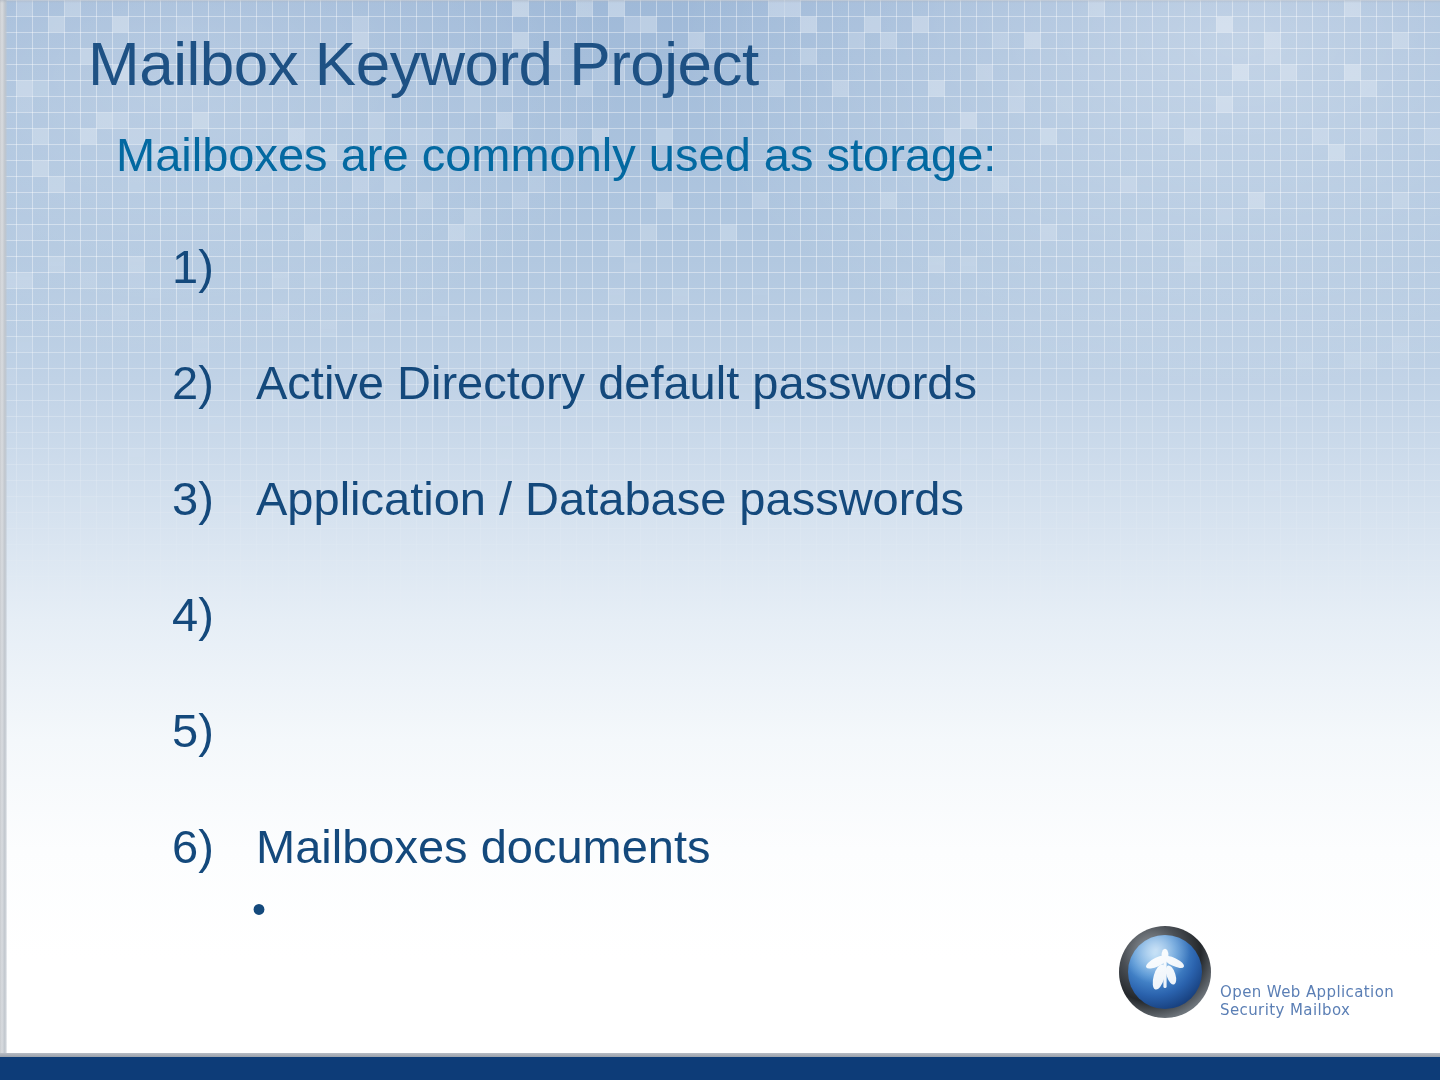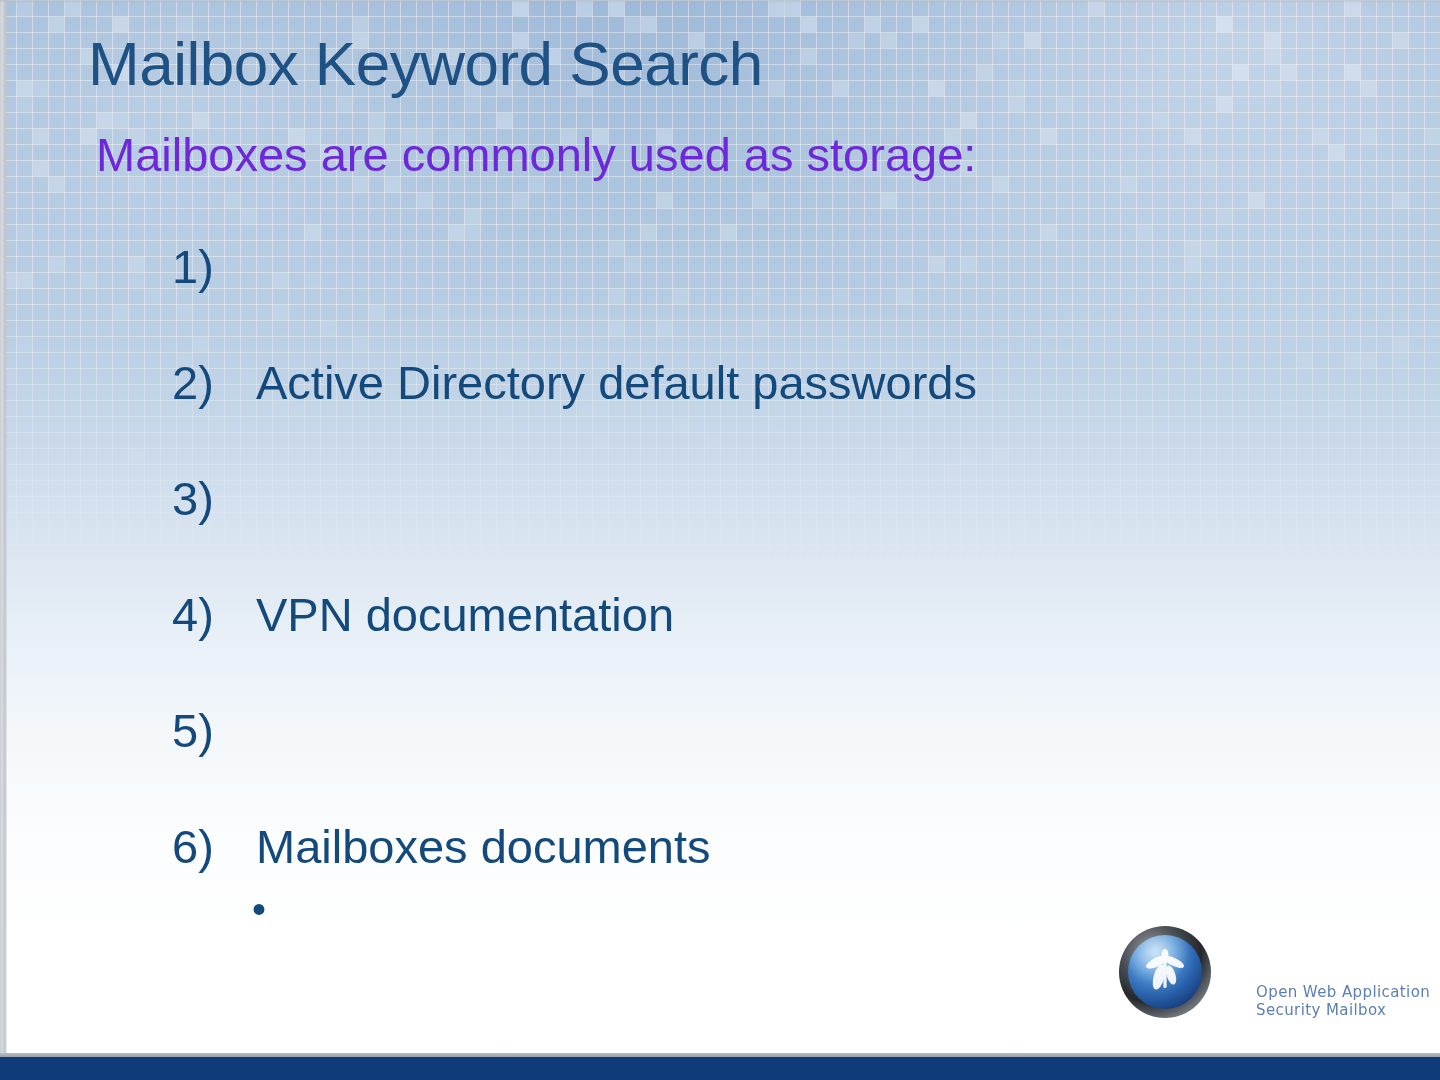--- a/index.html
+++ b/index.html
@@ -107,25 +107,25 @@
     left: 88px;
     top: 26px;
     font-size: 62px;
     line-height: 76px;
     color: #1e5184;
     letter-spacing: -0.5px;
     white-space: nowrap;
   }
   .subtitle {
     position: absolute;
-    left: 96px;
+    left: 116px;
     top: 124px;
     font-size: 47px;
     line-height: 62px;
-    color: #6d28d9;
+    color: #0369a1;
     white-space: nowrap;
   }
 
   .list {
     position: absolute;
     left: 172px;
     top: 238px;
     width: 1230px;
   }
   .li {
@@ -193,21 +193,20 @@
   .owasp-tag {
     position: absolute;
     left: 102px;
     top: 58px;
     font-size: 15px;
     line-height: 18px;
     color: #5b7fb5;
     font-family: "DejaVu Sans", sans-serif;
     letter-spacing: 0.4px;
     white-space: nowrap;
-    margin-left: 36px;
   }
 </style>
 </head>
 <body>
 
 <div id="slide">
 
   <div class="bg-base"></div>
   <div class="bg-grid"></div>
   <div class="bg-tiles" id="bg-tiles">
@@ -443,37 +442,37 @@
       <i style="left:657px;top:609px;background:rgba(255,255,255,0.01)"></i>
       <i style="left:1073px;top:609px;background:rgba(255,255,255,0.01)"></i>
       <i style="left:1137px;top:609px;background:rgba(255,255,255,0.01)"></i>
       <i style="left:1153px;top:609px;background:rgba(255,255,255,0.01)"></i>
       <i style="left:1361px;top:609px;background:rgba(255,255,255,0.01)"></i>
     </div>
   <div class="bg-wash"></div>
   <div class="edge-left"></div>
   <div class="edge-top"></div>
 
-  <div class="title">Mailbox Keyword Search</div>
+  <div class="title">Mailbox Keyword Project</div>
   <div class="subtitle">Mailboxes are commonly used as storage:</div>
 
   <div class="list">
     <div class="li">
       <span class="num">1)</span>
     </div>
     <div class="li">
       <span class="num">2)</span>
       <span>Active Directory default passwords</span>
     </div>
     <div class="li">
       <span class="num">3)</span>
+      <span>Application / Database passwords</span>
     </div>
     <div class="li">
       <span class="num">4)</span>
-      <span>VPN documentation</span>
     </div>
     <div class="li">
       <span class="num">5)</span>
     </div>
     <div class="li tight">
       <span class="num">6)</span>
       <span>Mailboxes documents</span>
     </div>
     <div class="subli">
       <span class="dot">•</span>

